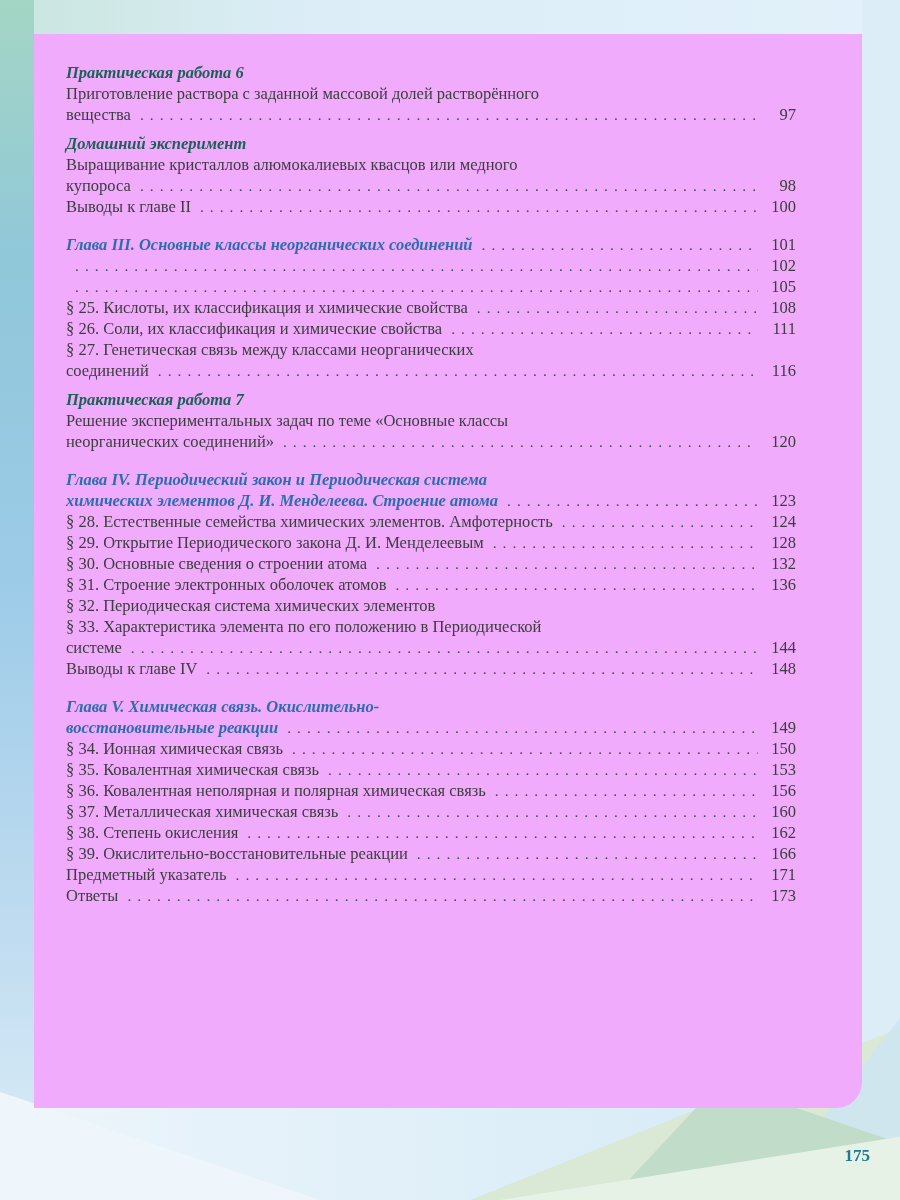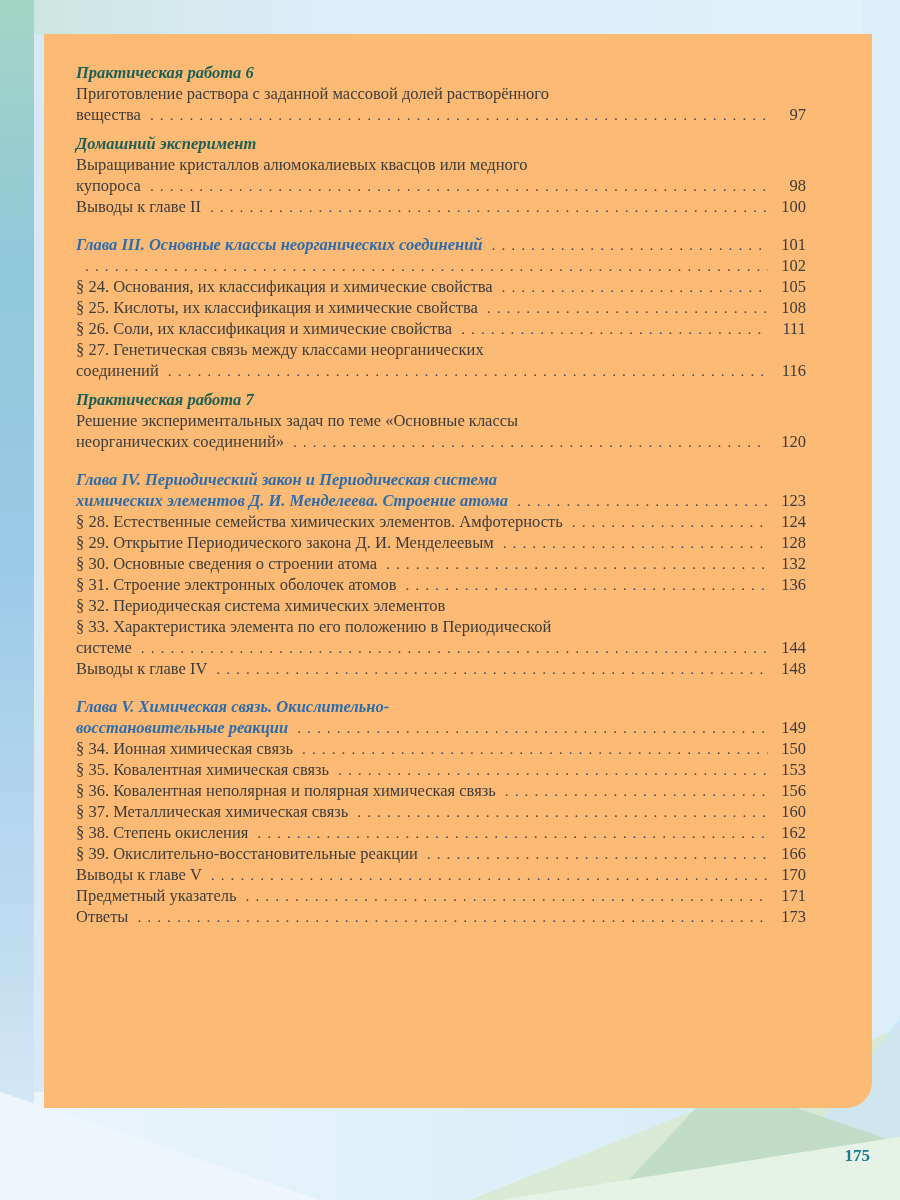--- a/index.html
+++ b/index.html
@@ -27,22 +27,22 @@
            clip-path:polygon(0 100%, 38% 0, 100% 52%, 100% 100%); }
   .tri-3 { left:760px; top:1018px; width:140px; height:182px; background:#cde5f3;
            clip-path:polygon(100% 0, 100% 100%, 0 100%); opacity:.85; }
   .tri-4 { left:500px; top:1128px; width:400px; height:72px; background:#e7f2e6;
            clip-path:polygon(0 100%, 100% 12%, 100% 100%); }
   .tri-5 { left:0px; top:1092px; width:320px; height:108px; background:#eef6fb;
            clip-path:polygon(0 0, 100% 100%, 0 100%); }
 
   
   .page-sheet {
-    position:absolute; left:44px; top:34px; width:828px; height:1074px;
-    background:#fdba74; border-radius:0 0 26px 0;
+    position:absolute; left:34px; top:34px; width:828px; height:1074px;
+    background:#f0abfc; border-radius:0 0 26px 0;
   }
   .content { padding:28px 66px 0 32px; }
 
   
   .row { display:flex; align-items:baseline; line-height:21px; height:21px;
          font-size:16.5px; color:var(--body_text,#3d3d3d); }
   .row .txt { white-space:nowrap; }
   .row.chapter .txt  { color:var(--chapter,#2e6dad); font-weight:bold; font-style:italic; }
   .row.practica .txt { color:var(--practica,#1e6055); font-weight:bold; font-style:italic; }
   .sp-sm { margin-top:8px; }
@@ -107,21 +107,20 @@
       <div class="row chapter sp-lg">
         <span class="txt">Глава III. Основные классы неорганических соединений</span>
         <span class="leader"></span>
         <span class="pg">101</span>
       </div>
       <div class="row normal">
         <span class="leader"></span>
         <span class="pg">102</span>
       </div>
       <div class="row normal">
-        <span class="txt">§ 24. Основания, их классификация и химические свойства</span>
         <span class="leader"></span>
         <span class="pg">105</span>
       </div>
       <div class="row normal">
         <span class="txt">§ 25. Кислоты, их классификация и химические свойства</span>
         <span class="leader"></span>
         <span class="pg">108</span>
       </div>
       <div class="row normal">
         <span class="txt">§ 26. Соли, их классификация и химические свойства</span>
@@ -223,25 +222,20 @@
         <span class="txt">§ 38. Степень окисления</span>
         <span class="leader"></span>
         <span class="pg">162</span>
       </div>
       <div class="row normal">
         <span class="txt">§ 39. Окислительно-восстановительные реакции</span>
         <span class="leader"></span>
         <span class="pg">166</span>
       </div>
       <div class="row normal">
-        <span class="txt">Выводы к главе V</span>
-        <span class="leader"></span>
-        <span class="pg">170</span>
-      </div>
-      <div class="row normal">
         <span class="txt">Предметный указатель</span>
         <span class="leader"></span>
         <span class="pg">171</span>
       </div>
       <div class="row normal">
         <span class="txt">Ответы</span>
         <span class="leader"></span>
         <span class="pg">173</span>
       </div>
     </div>

